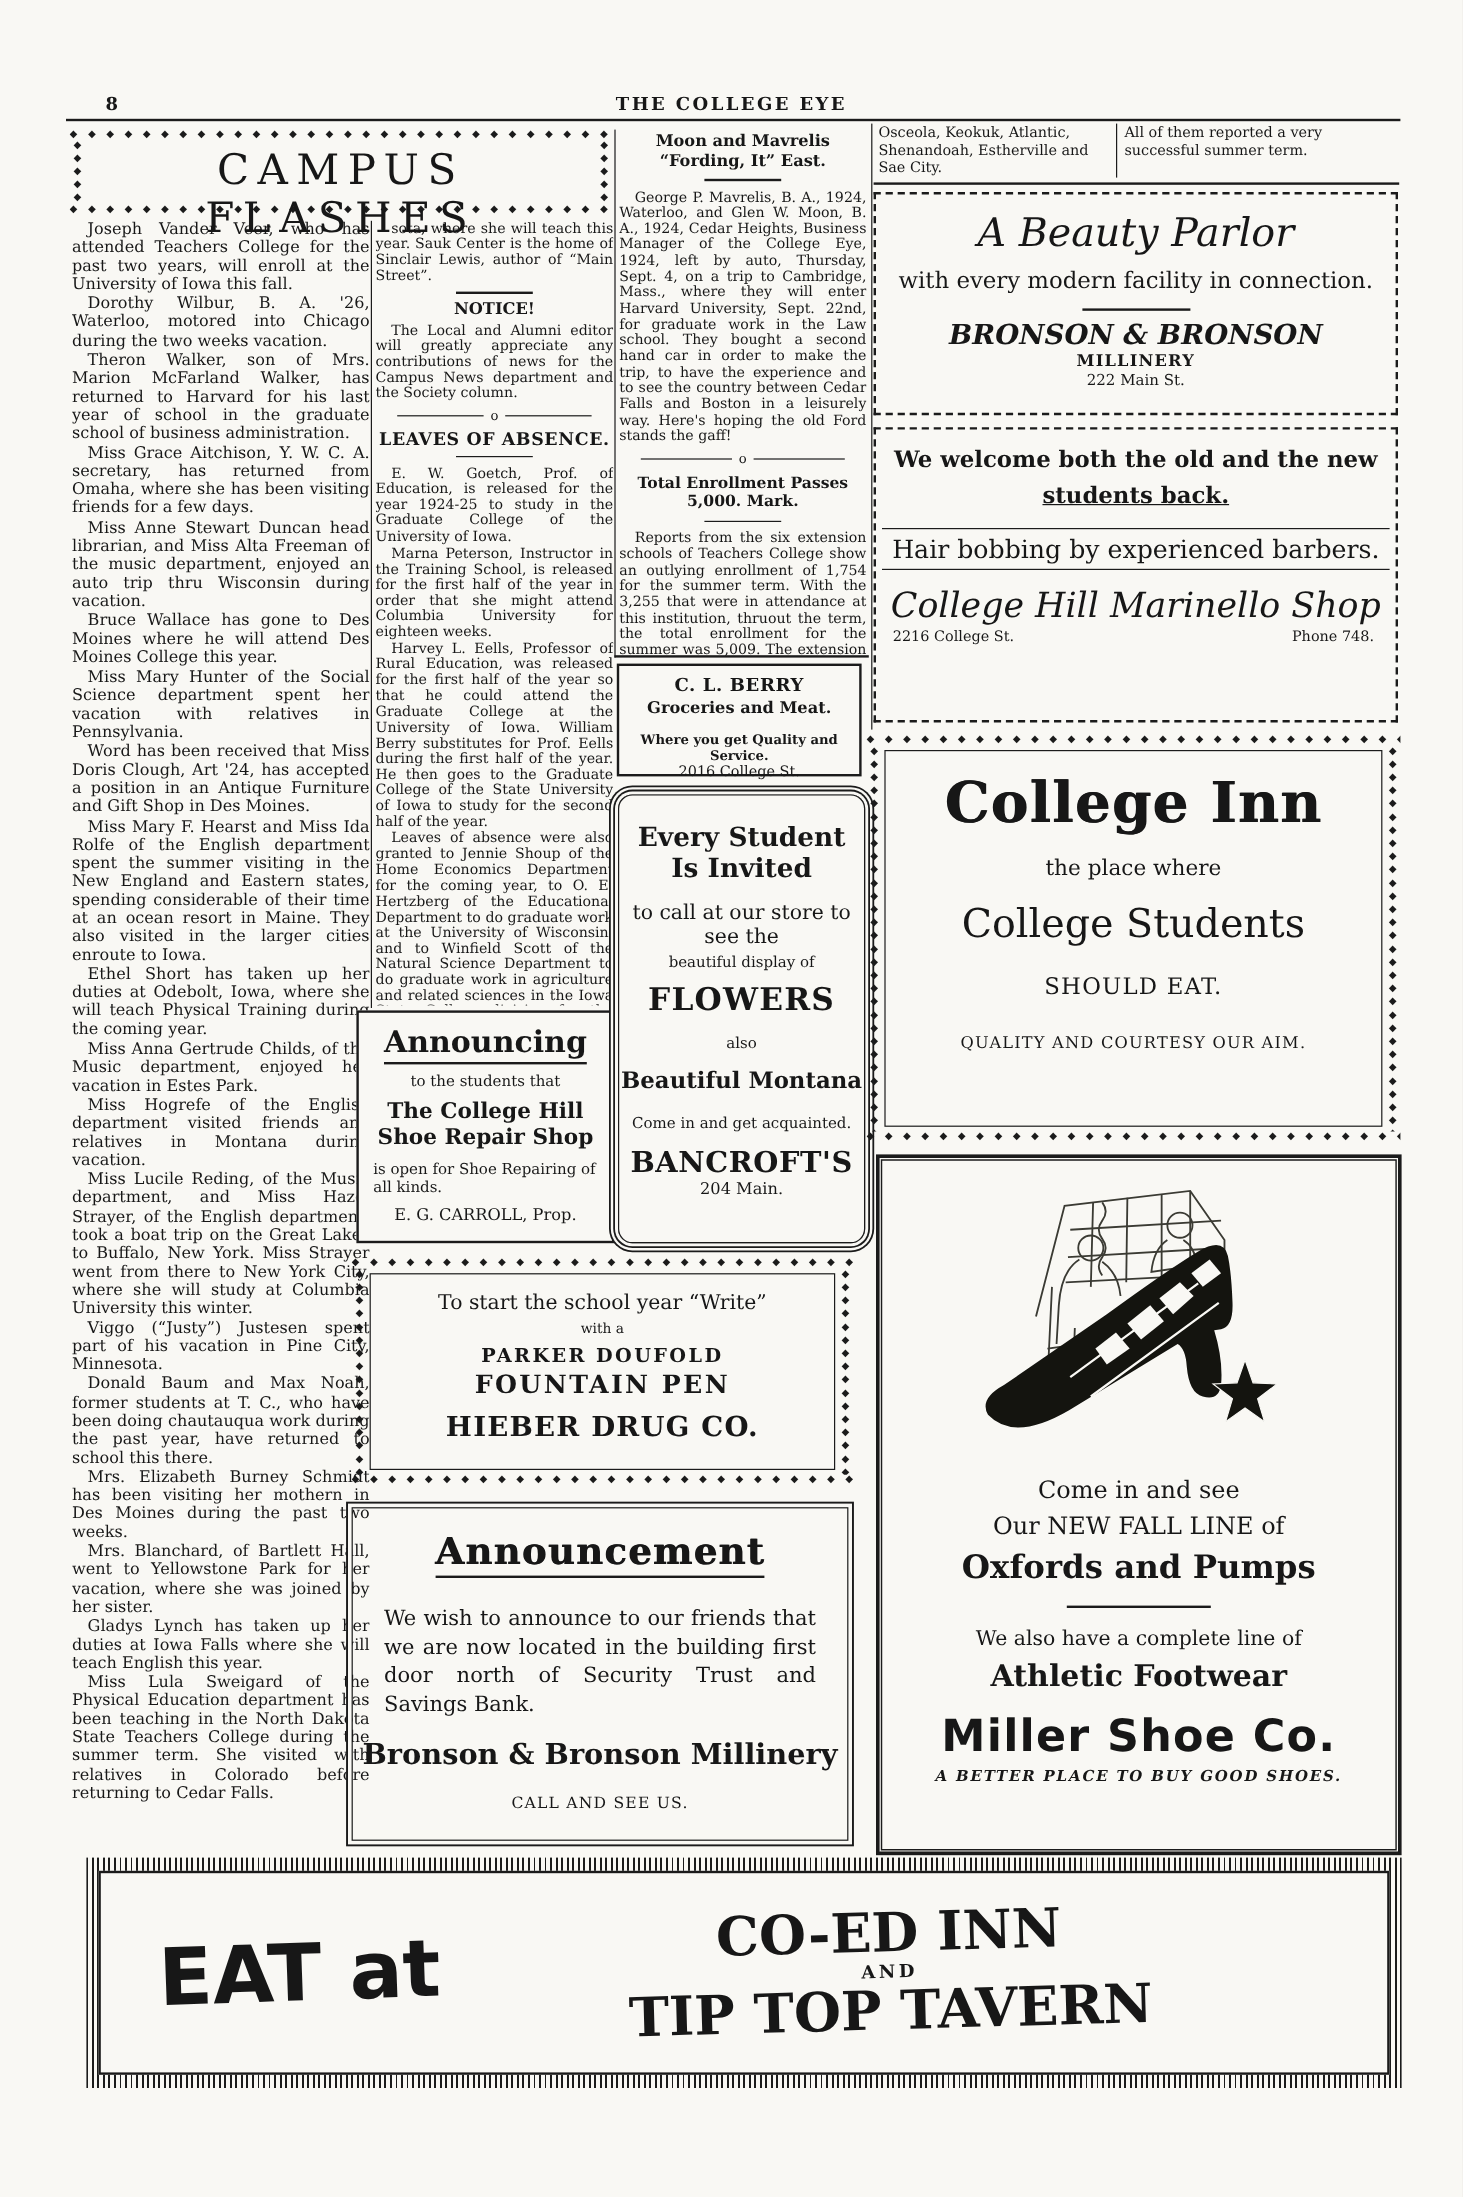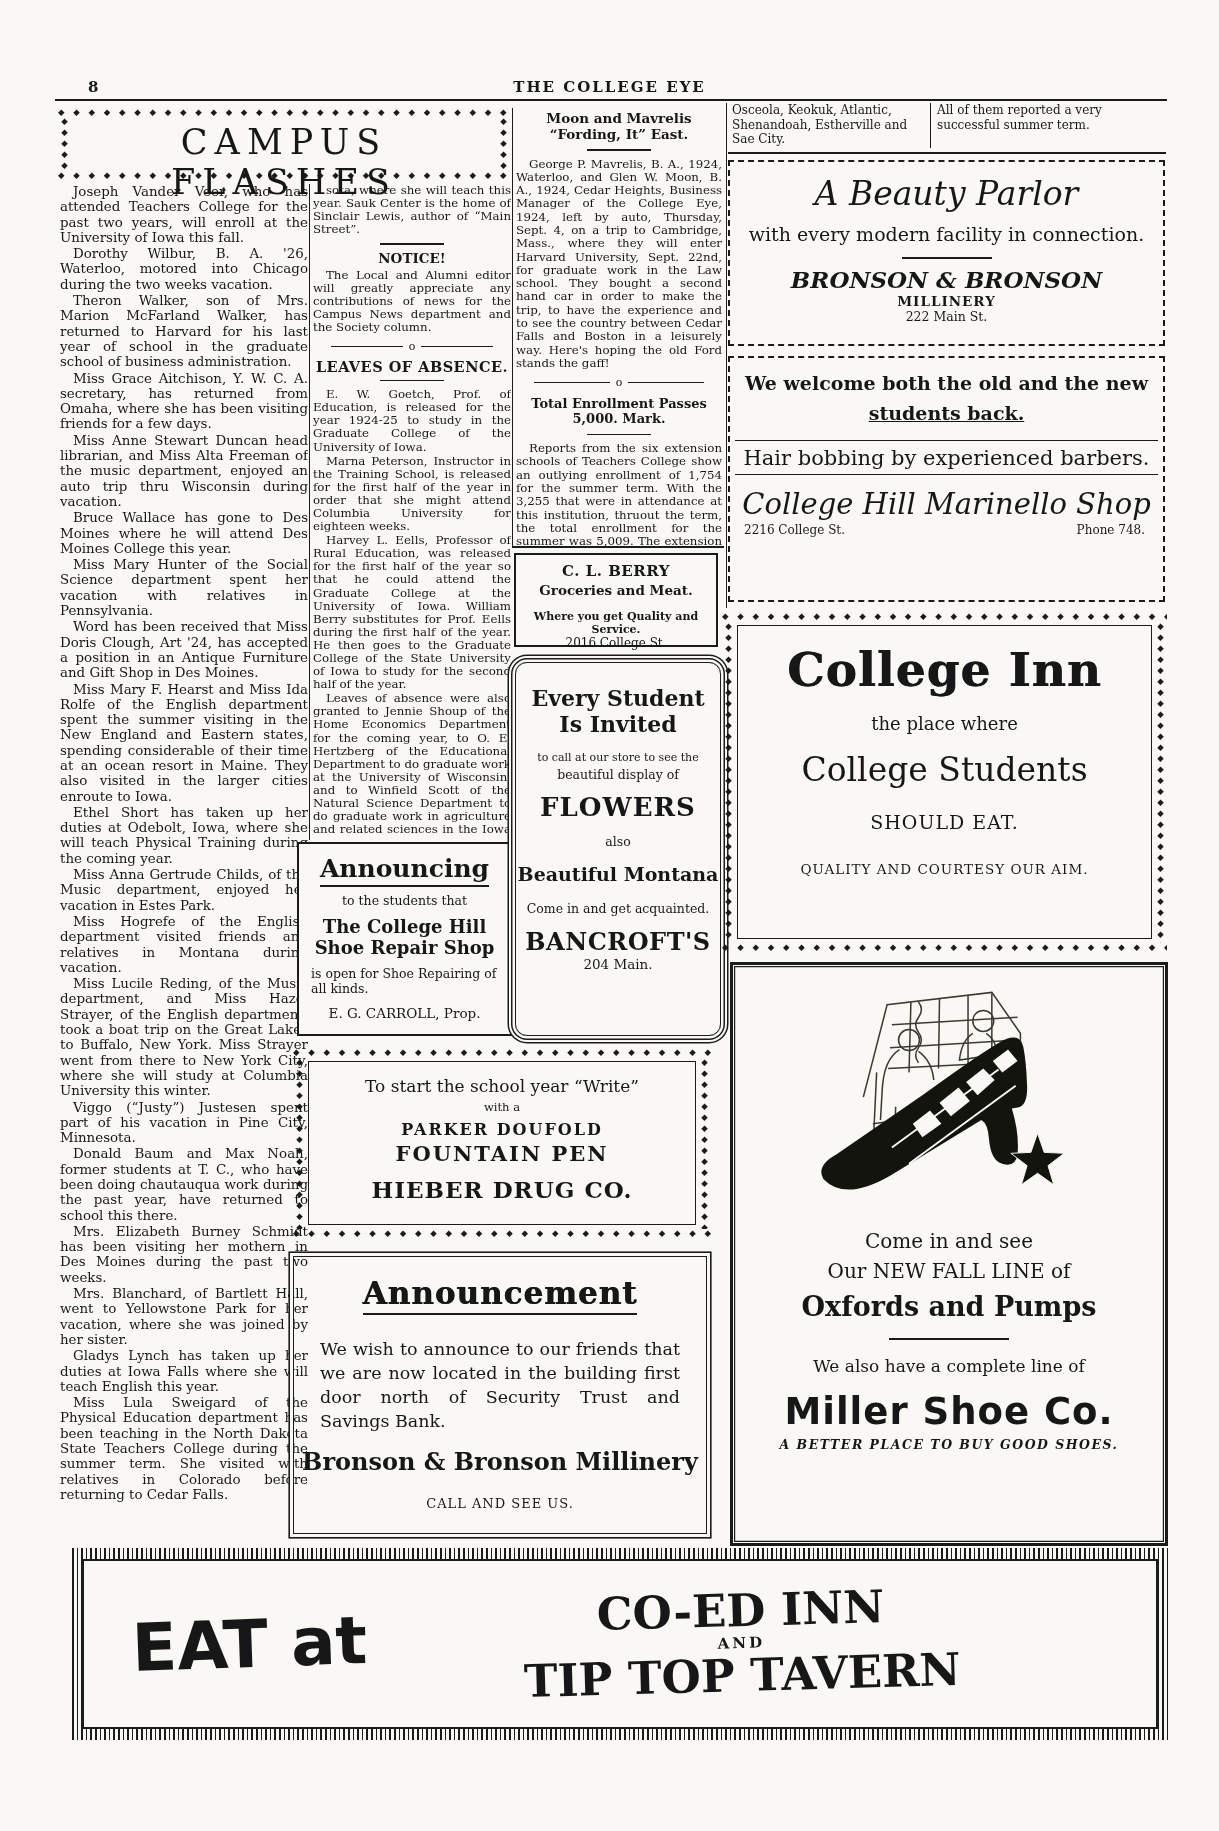--- a/index.html
+++ b/index.html
@@ -151,21 +151,21 @@
   <div class="adbox center" style="left:514px;top:553px;width:200px;height:90px;">
     <div class="bold" style="font-size:15px;margin-top:7px;letter-spacing:.5px;">C. L. BERRY</div>
     <div class="bold" style="font-size:13.5px;margin-top:2px;">Groceries and Meat.</div>
     <div class="bold" style="font-size:11px;margin-top:12px;">Where you get Quality and Service.</div>
     <div style="font-size:12px;">2016 College St.</div>
   </div>
 
   <div class="abs bancroft center" style="left:515px;top:662px;width:204px;height:372px;">
     <div class="bold" style="font-size:22px;margin-top:22px;">Every Student</div>
     <div class="bold" style="font-size:22px;">Is Invited</div>
-    <div style="font-size:11px;margin-top:14px;">to call at our store to see the</div>
+    <div style="font-size:17px;margin-top:14px;">to call at our store to see the</div>
     <div style="font-size:12.5px;margin-top:3px;">beautiful display of</div>
     <div class="bold" style="font-size:26px;margin-top:10px;letter-spacing:1px;">FLOWERS</div>
     <div style="font-size:12.5px;margin-top:12px;">also</div>
     <div style="font-size:19px;margin-top:14px;font-weight:bold;">Beautiful Montana</div>
     <div style="font-size:12.5px;margin-top:16px;">Come in and get acquainted.</div>
     <div class="bold" style="font-size:24px;margin-top:11px;letter-spacing:.5px;">BANCROFT'S</div>
     <div style="font-size:13.5px;">204 Main.</div>
   </div>
 
   <div class="ornwrap" style="left:293px;top:1046px;width:418px;height:194px;">
@@ -255,20 +255,21 @@
       <g stroke="#f9f8f4" stroke-width="2" fill="none">
         <path d="M100 175 l112 -82 M118 192 l112 -82"></path>
       </g>
       <path fill="#14140f" stroke="#f9f8f4" stroke-width="1" d="M253 160 l7 20 21 1 -17 13 6 20 -17 -12 -17 12 6 -20 -17 -13 21 -1 z"></path>
     </svg>
     <div style="font-size:20px;margin-top:6px;">Come in and see</div>
     <div style="font-size:20px;margin-top:6px;">Our NEW FALL LINE of</div>
     <div class="bold" style="font-size:27px;margin-top:8px;">Oxfords and Pumps</div>
     <div class="shortrule" style="width:120px;margin-top:16px;"></div>
     <div style="font-size:17px;margin-top:16px;">We also have a complete line of</div>
+    <div class="bold" style="font-size:25px;margin-top:6px;">Athletic Footwear</div>
     <div class="sans-heavy" style="font-size:37px;margin-top:14px;letter-spacing:1px;">Miller Shoe Co.</div>
     <div class="bold ital" style="font-size:12.5px;margin-top:4px;letter-spacing:1.5px;">A BETTER PLACE TO BUY GOOD SHOES.</div>
   </div>
 
   <div class="hatch">
     <div class="inner">
       <div class="sans-heavy" style="font-size:66px;margin-left:48px;transform:rotate(-2deg);white-space:nowrap;">EAT at</div>
       <div class="center" style="flex:1;transform:rotate(-1.6deg);margin-right:40px;">
         <div class="bold" style="font-size:45px;line-height:46px;">CO-ED INN</div>
         <div class="bold" style="font-size:15px;letter-spacing:3px;line-height:18px;">AND</div>

